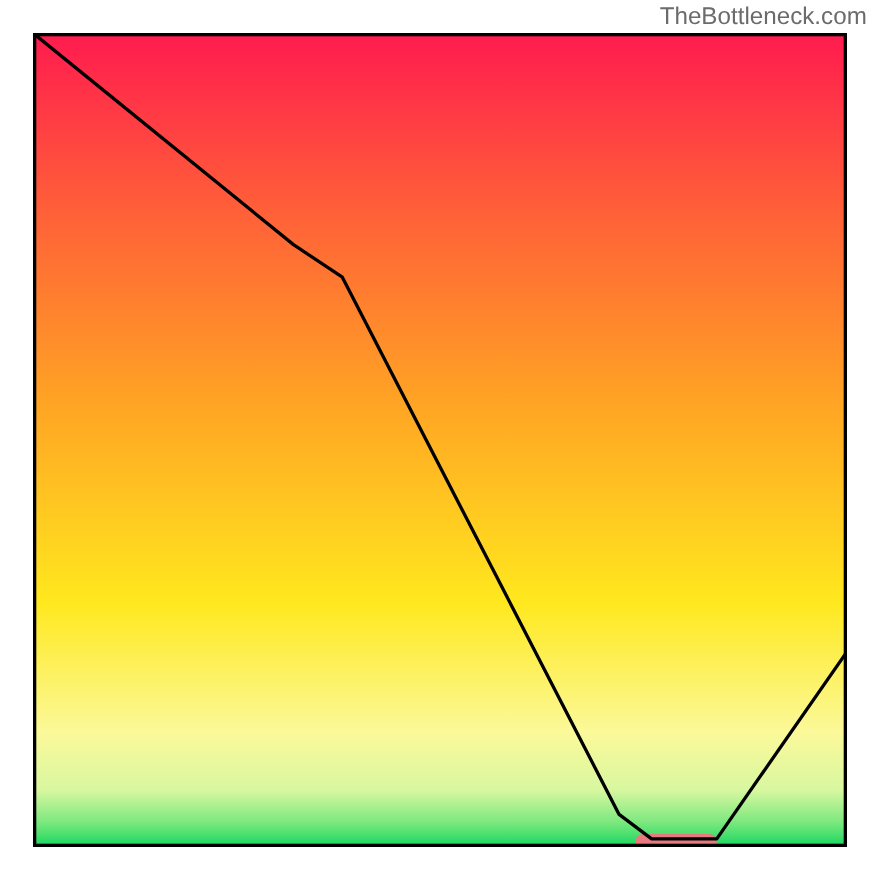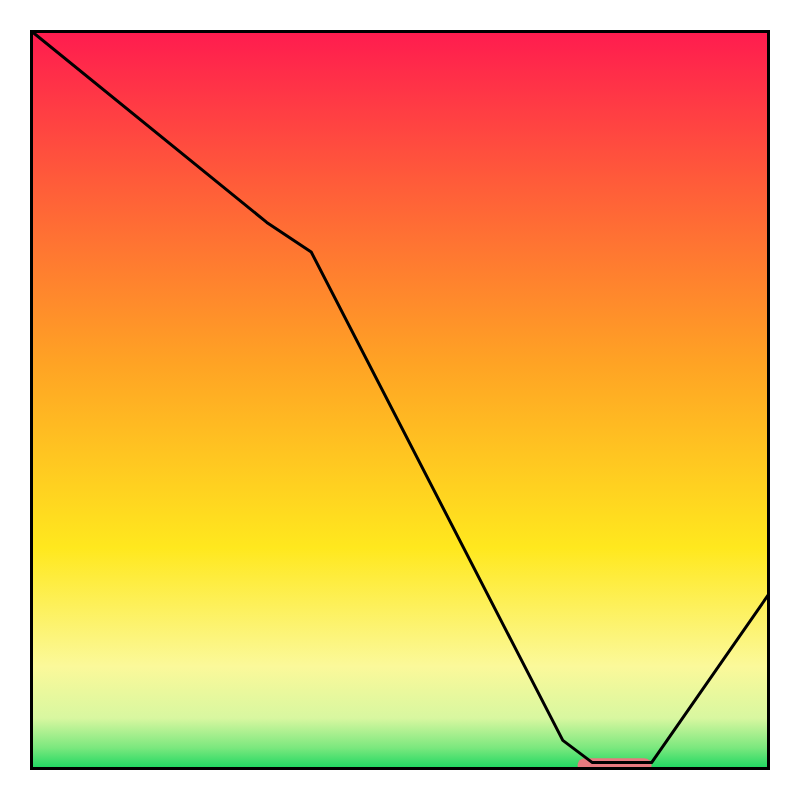--- a/index.html
+++ b/index.html
@@ -46,20 +46,21 @@
   svg.chart {
     display: block;
     width: 100%;
     height: 100%;
   }
 </style>
 </head>
 <body>
 
 <div class="wrap">
+  <div class="watermark">TheBottleneck.com</div>
 
   <div class="plot">
     <svg class="chart" viewBox="0 0 740 740" preserveAspectRatio="none">
       <defs>
         <linearGradient id="bg" x1="0" y1="0" x2="0" y2="1">
 
         <stop offset="0%" stop-color="#ff1b4f"></stop>
             <stop offset="20%" stop-color="#ff5a3a"></stop>
             <stop offset="45%" stop-color="#ffa324"></stop>
             <stop offset="70%" stop-color="#ffe81e"></stop>

